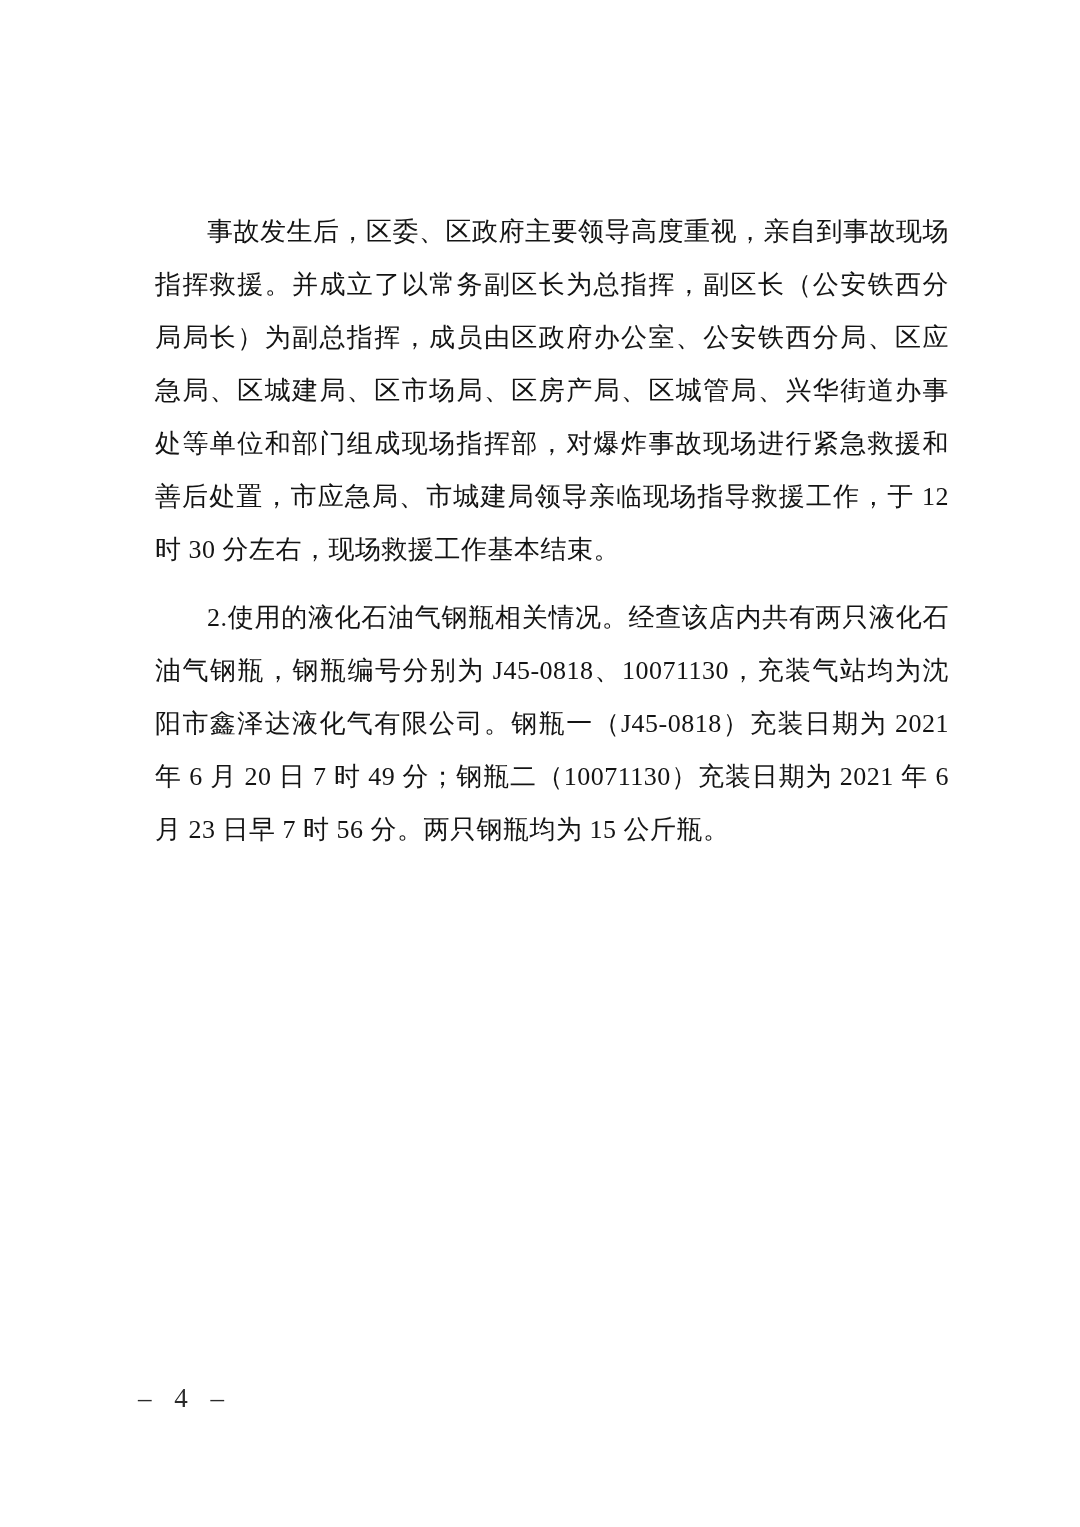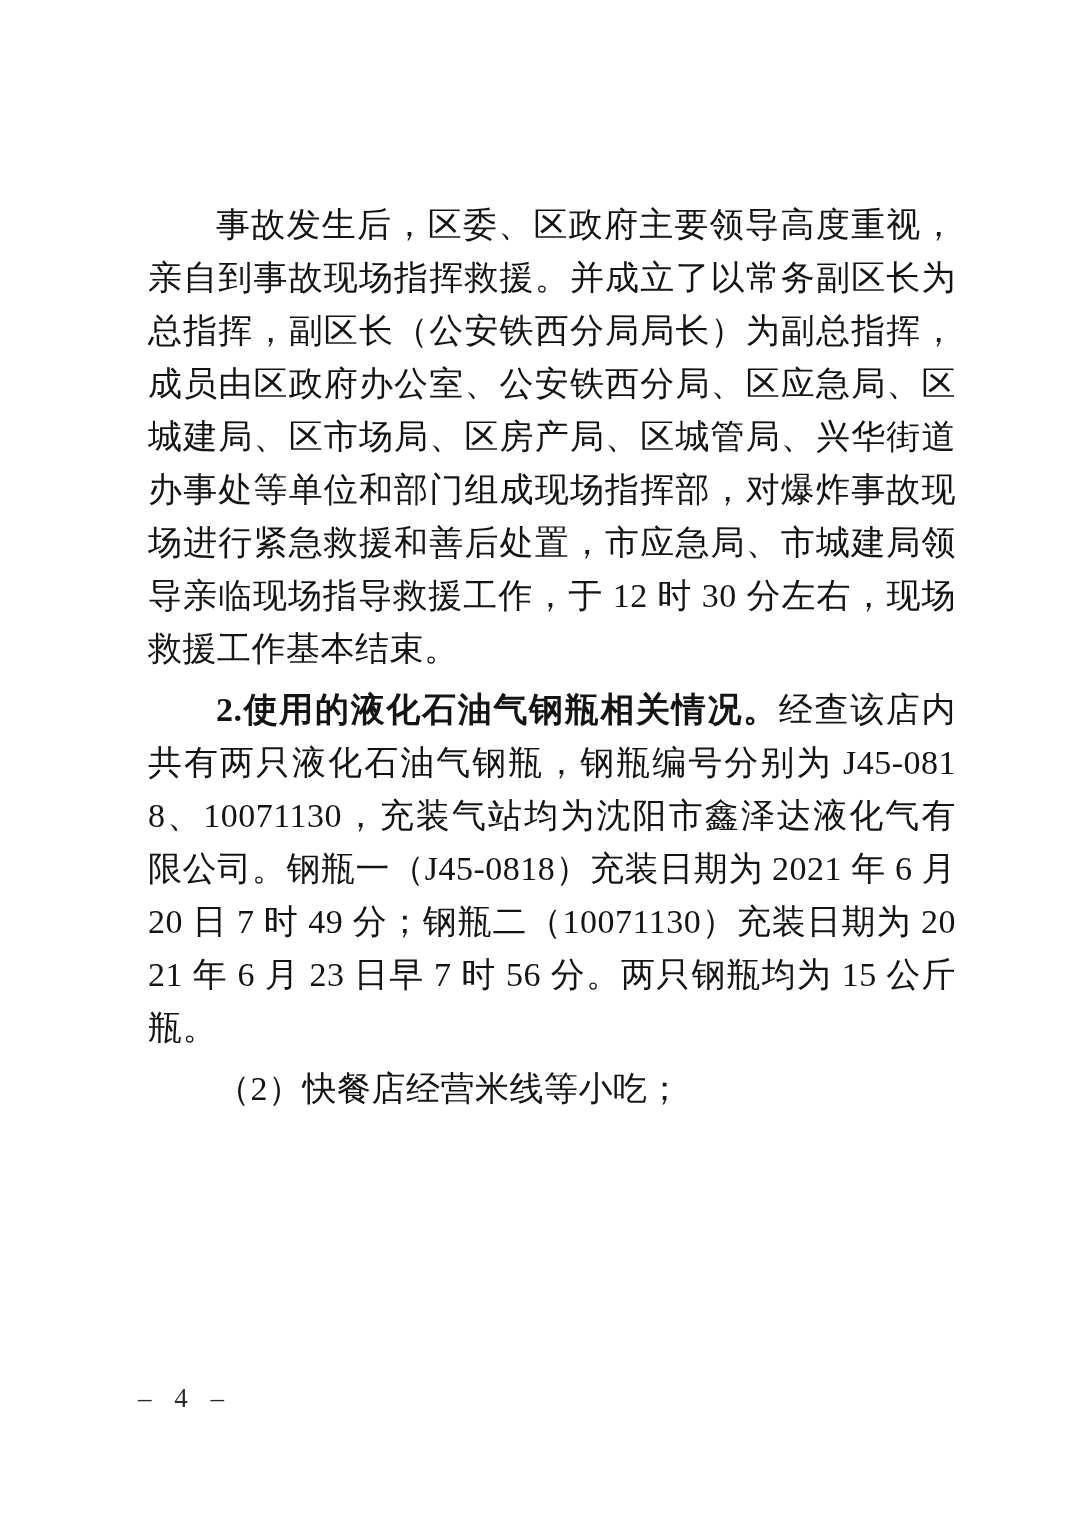--- a/index.html
+++ b/index.html
@@ -16,30 +16,30 @@
     font-family: "Liberation Serif", "DejaVu Serif", serif;
     color: #141414;
   }
   .content {
     position: absolute;
     left: 140px;
     top: 190px;
     width: 824px;
   }
   .para {
-    margin: 8px;
-    font-size: 34px;
+    margin: 15px;
+    font-size: 26px;
     line-height: 53px;
     text-align: justify;
     text-indent: 2em;
     letter-spacing: 0.5px;
     word-break: break-all;
   }
   .para .bold {
-    font-weight: 700;
+    font-weight: 400;
   }
   .footer {
     position: absolute;
     left: 138px;
     top: 1383px;
     font-size: 27px;
     letter-spacing: 8px;
     color: #2a2a2a;
     font-family: "Liberation Serif", "DejaVu Serif", serif;
   }
@@ -54,21 +54,18 @@
       <span>事故发生后，区委、区政府主要领导高度重视，亲自到事故现场指挥救援。并成立了以常务副区长为总指挥，副区长（公安铁西分局局长）为副总指挥，成员由区政府办公室、公安铁西分局、区应急局、区城建局、区市场局、区房产局、区城管局、兴华街道办事处等单位和部门组成现场指挥部，对爆炸事故现场进行紧急救援和善后处置，市应急局、市城建局领导亲临现场指导救援工作，于 12 时 30 分左右，现场救援工作基本结束。</span>
     </p>
 
     <p class="para">
       <span class="bold">2.使用的液化石油气钢瓶相关情况。</span><span>经查该店内共有两只液化石油气钢瓶，钢瓶编号分别为 J45-0818、10071130，充装气站均为沈阳市鑫泽达液化气有限公司。钢瓶一（J45-0818）充装日期为 2021 年 6 月 20 日 7 时 49 分；钢瓶二（10071130）充装日期为 2021 年 6 月 23 日早 7 时 56 分。两只钢瓶均为 15 公斤瓶。</span>
     </p>
 
 
 
 
-    <p class="para">
-      <span>（2）快餐店经营米线等小吃；</span>
-    </p>
 
 
   </div>
 
   <div class="footer">– 4 –</div>
 </div>
 
 </body></html>

